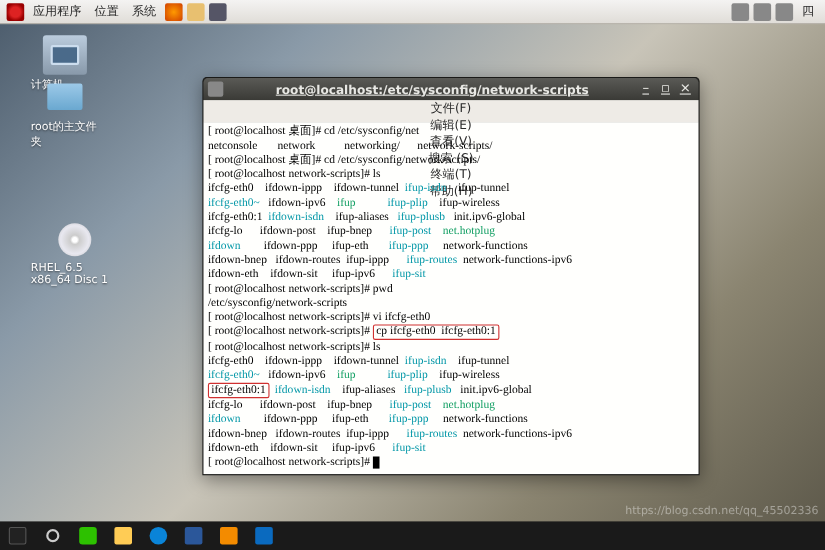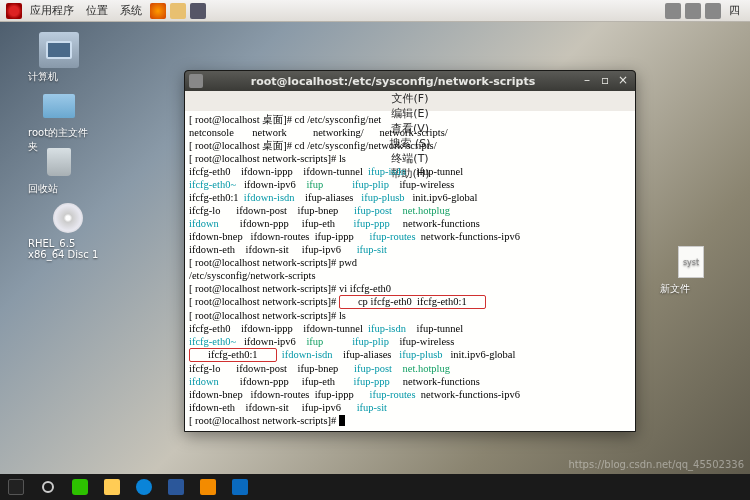--- a/index.html
+++ b/index.html
@@ -5,29 +5,29 @@
 * { margin:0; padding:0; box-sizing:border-box; }
 body { width:750px; height:500px; overflow:hidden; font-family:"DejaVu Sans",sans-serif; position:relative; background:linear-gradient(135deg,#4a5a6a 0%,#8a9aa8 25%,#c8c4b8 50%,#8a8470 75%,#5a5648 100%); }
 .gnome-panel { height:22px; background:linear-gradient(#f4f3f2,#e0ddd8); border-bottom:1px solid #b8b4ac; display:flex; align-items:center; font-size:11px; color:#2a2a2a; padding:0 4px; }
 .gnome-panel .pitem { padding:0 6px; cursor:pointer; }
 .gnome-panel .picon { width:16px; height:16px; margin:0 2px; border-radius:2px; }
 .gnome-panel .spacer { flex:1; }
 .desktop { position:absolute; top:22px; left:0; right:0; bottom:26px; }
 .dicon { position:absolute; width:62px; color:#fff; font-size:10px; text-shadow:0 1px 2px rgba(0,0,0,.6); cursor:pointer; }
 .dicon .ibox { width:40px; height:36px; margin:0 auto 2px; border-radius:3px; display:flex; align-items:center; justify-content:center; }
 .term-window { position:absolute; left:184px; top:48px; width:452px; background:#2a2a28; border:1px solid #1a1a18; border-radius:4px 4px 0 0; box-shadow:0 4px 16px rgba(0,0,0,.4); }
-.titlebar { height:20px; background:linear-gradient(#5a5a56,#3a3a36); display:flex; align-items:center; color:#e8e8e4; font-size:11px; padding:0 4px; border-radius:4px 4px 0 0; }
+.titlebar { height:20px; background:linear-gradient(#5a5a56,#3a3a36); display:flex; align-items:center; color:#e8e8e4; font-size:11px; padding:0 4px; border-radius:4px 4px 0 0;text-decoration:underline; }
 .titlebar .tbicon { width:14px; height:14px; background:#888; border-radius:2px; margin-right:6px; }
 .titlebar .ttitle { flex:1; text-align:center; font-weight:bold; }
 .titlebar .tbtn { width:16px; height:14px; margin-left:2px; text-align:center; line-height:12px; cursor:pointer; font-size:12px; }
 .menubar { height:20px; background:#eeebe6; display:flex; align-items:center; font-size:11px; color:#2a2a2a; padding:0 4px;flex-direction:column; }
 .menubar .mitem { padding:0 5px; cursor:pointer; }
 .term-body { background:#fffffd; font-family:Liberation Serif, serif; font-size:10.5px; line-height:13px; padding:2px 4px 4px; color:#000; white-space:pre; overflow:hidden; }
 .tg { color:#15a065; } .tc { color:#0598a8; }
-.hl { border:1.5px solid #d03030; border-radius:2px; padding:0 18px; display:inline-block; line-height:12px; }
+.hl { border:1.5px solid #d03030; border-radius:2px; padding:0 2px; display:inline-block; line-height:12px; }
 .cursor { display:inline-block; width:6px; height:11px; background:#000; vertical-align:text-bottom; }
 .taskbar { position:absolute; left:0; right:0; bottom:0; height:26px; background:#1a1a1a; display:flex; align-items:center; }
 .taskbar .titem { width:32px; height:26px; display:flex; align-items:center; justify-content:center; cursor:pointer; }
 .ticon { width:16px; height:16px; border-radius:2px; }
 .watermark { position:absolute; right:6px; bottom:30px; font-size:10px; color:rgba(255,255,255,.4); }
 </style>
 </head>
 <body>
 
 <div class="gnome-panel">
@@ -45,43 +45,31 @@
   <div class="pitem">四</div>
 </div>
 
 <div class="desktop">
   <div class="dicon" style="left:28px; top:10px;">
     <div class="ibox" style="background:linear-gradient(#bcd,#89a);">
         <span style="width:26px;height:18px;background:#4a6a8a;border:2px solid #cde;border-radius:2px;display:block"></span>
       </div>
     <div>计算机</div>
   </div>
-  <div class="dicon" style="left:28px; top:66px;">
+  <div class="dicon" style="left:28px; top:48px;">
     <div class="ibox">
         <span style="width:32px;height:24px;background:linear-gradient(#9cc9e8,#6aa8d0);border-radius:2px;display:block"></span>
       </div>
     <div>root的主文件夹</div>
-  </div>
-  <div class="dicon" style="left:28px; top:122px;">
-    <div class="ibox">
-        <span style="width:24px;height:28px;background:linear-gradient(#d8e0e4,#a8b0b4);border-radius:2px 2px 4px 4px;display:block"></span>
-      </div>
-    <div>回收站</div>
   </div>
   <div class="dicon" style="left:28px; top:178px; width:80px;">
     <div class="ibox">
         <span style="width:30px;height:30px;border-radius:50%;background:radial-gradient(circle,#fff 10%,#ccc 20%,#e8e8f0 60%,#bbb);display:block"></span>
       </div>
     <div>RHEL_6.5 x86_64 Disc 1</div>
-  </div>
-  <div class="dicon" style="right:28px; top:222px;">
-    <div class="ibox">
-        <span style="width:26px;height:32px;background:#fafaf8;border:1px solid #ccc;display:flex;align-items:center;justify-content:center;font-size:8px;color:#888">syst</span>
-      </div>
-    <div>新文件</div>
   </div>
 
   <div class="term-window">
     <div class="titlebar">
       <div class="tbicon"></div>
       <div class="ttitle">root@localhost:/etc/sysconfig/network-scripts</div>
       <div class="tbtn">–</div>
       <div class="tbtn">▫</div>
       <div class="tbtn">×</div>
     </div>

